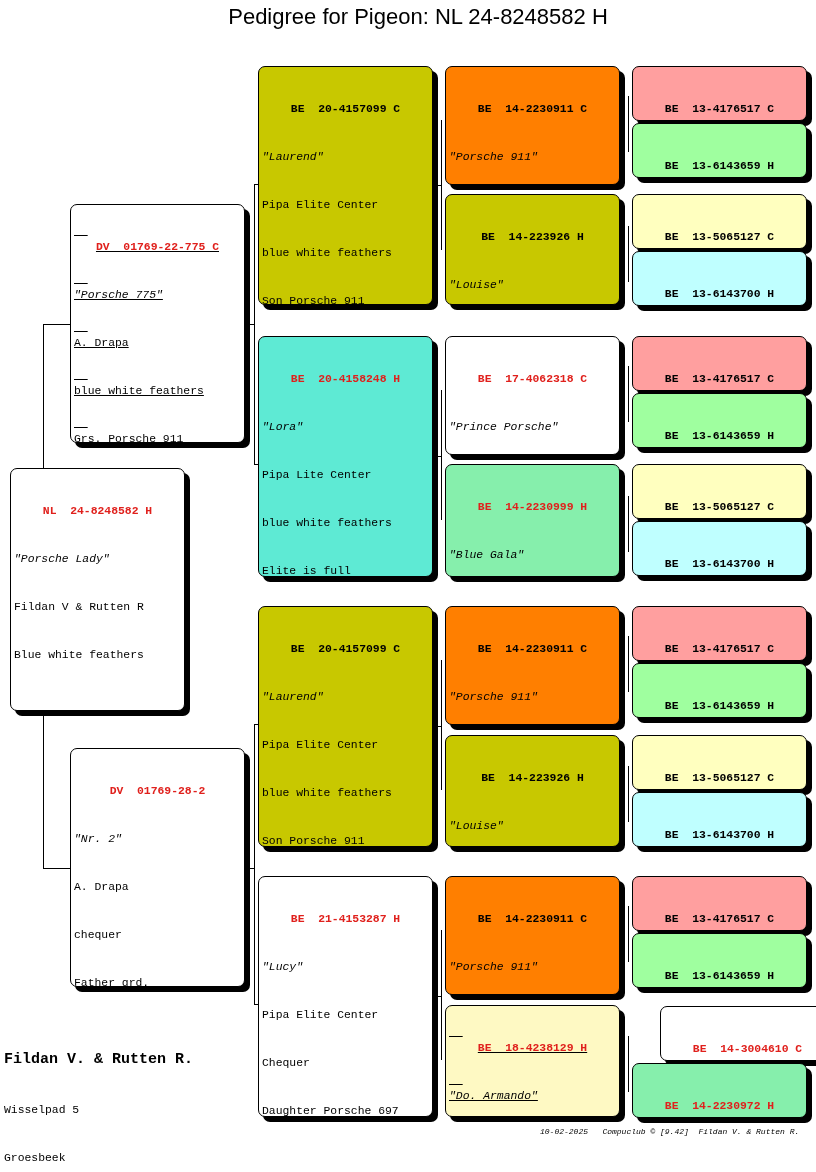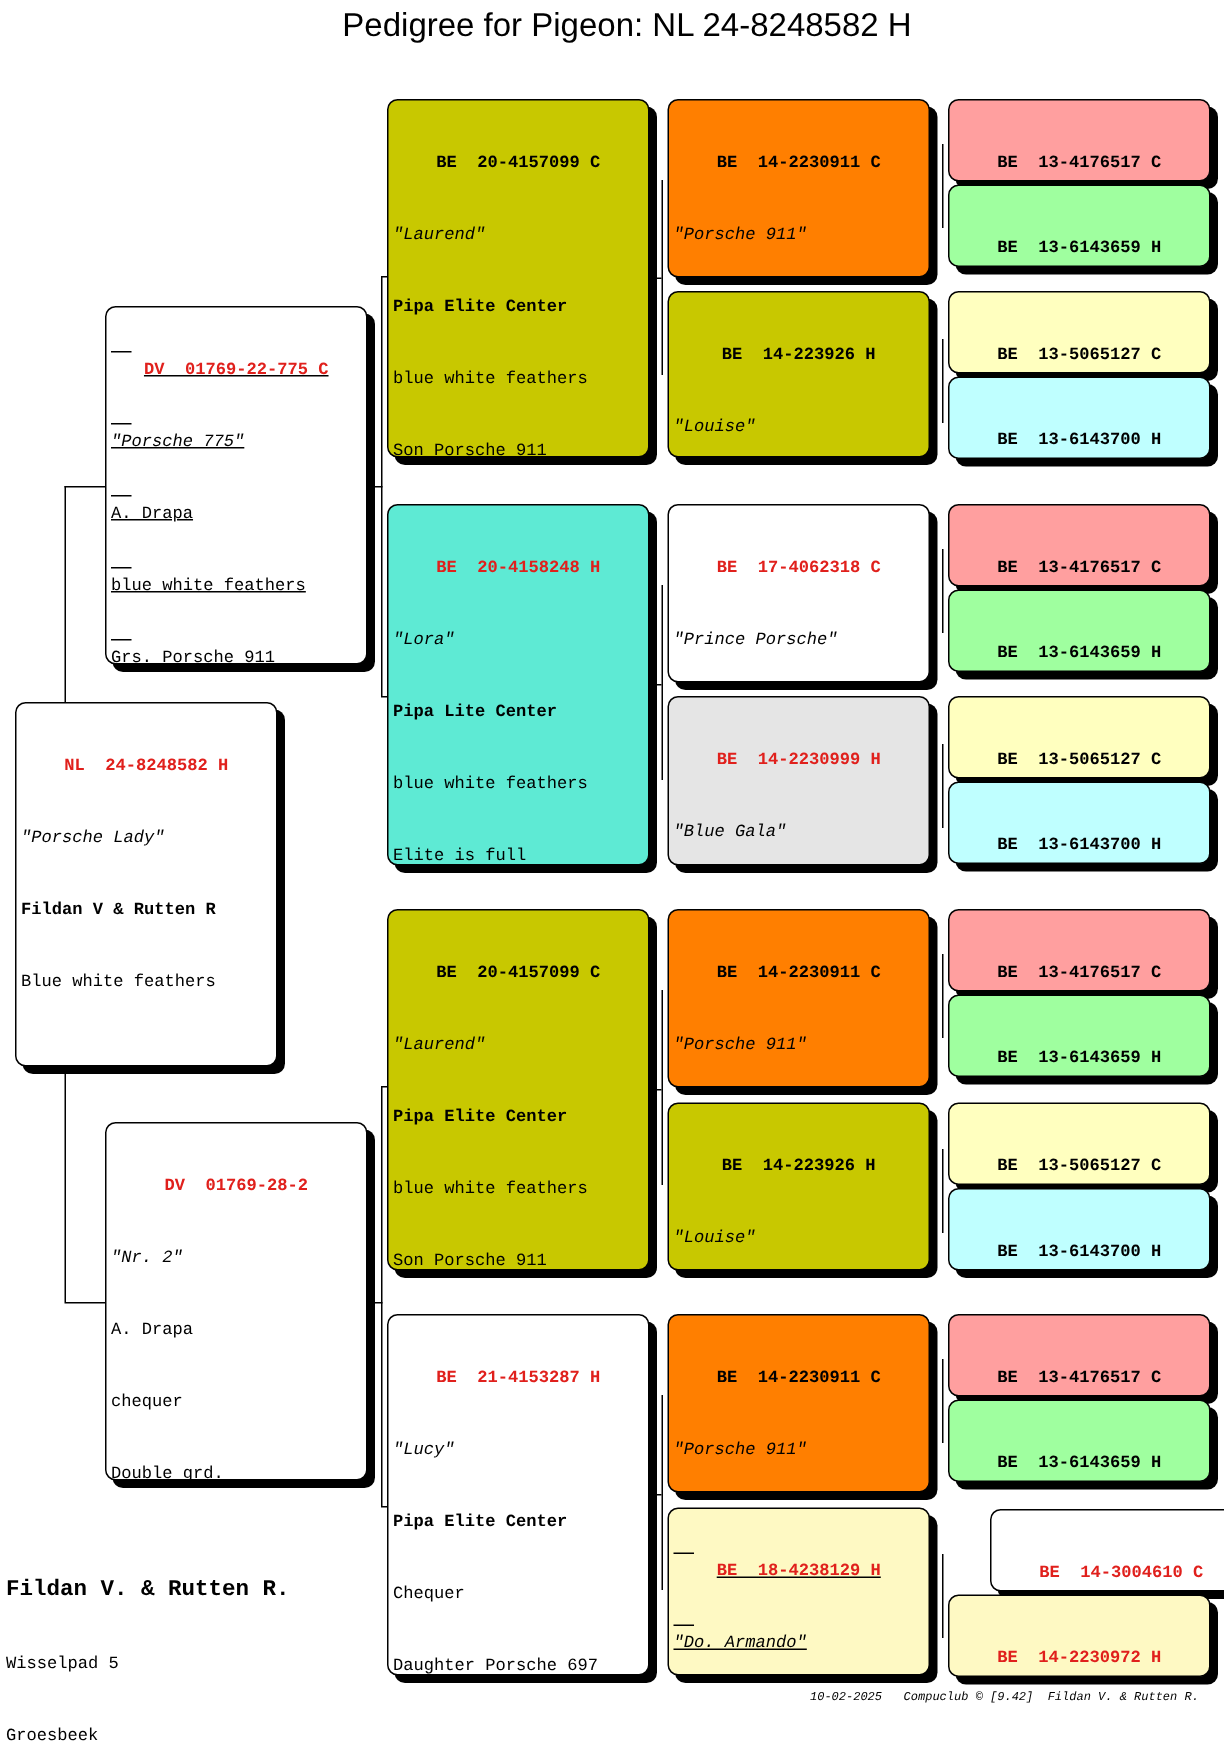--- a/index.html
+++ b/index.html
@@ -2,21 +2,21 @@
 <html><head>
 <meta charset="utf-8">
 <style>
   html, body { margin:0; padding:0; background:#ffffff; }
   body { width:816px; height:1172px; position:relative; overflow:hidden; font-family:"Liberation Mono","DejaVu Sans Mono",monospace; color:#000; }
   .title { position:absolute; left:0; top:4px; width:836px; text-align:center; font-family:"Liberation Sans","DejaVu Sans",sans-serif; font-size:22px; letter-spacing:0px; }
   .box { position:absolute; border:1px solid #000; border-radius:7px; box-shadow:5px 5px 0 #000; box-sizing:border-box; padding:2px 3px; font-size:11.4px; line-height:16px; white-space:pre; overflow:hidden; }
   .box .ring { font-weight:bold;text-align:center; }
   .box .ring.red { color:#e0201c; }
   .box .name { font-style:italic; }
-  .box .owner.bold { font-weight:bold; }
+  .box .owner.bold { font-weight:normal; }
   .line { position:absolute; background:#000; }
   .h { height:1px; }
   .v { width:1px; }
   .owner-block { position:absolute; left:4px; top:1018px; font-size:11.4px; line-height:16px; white-space:pre; }
   .owner-block .oname { font-weight:bold; font-size:15px; line-height:20px; }
   .footer { position:absolute; left:540px; top:1127px; font-size:8px; font-style:italic; white-space:pre; }
 </style>
 </head>
 <body>
 
@@ -77,21 +77,21 @@
   
   
   
 </div>
 
 <div class="box" style="left:70px;top:748px;width:175px;height:239px;background:#fff;">
   <div class="ring red">DV  01769-28-2</div>
   <div class="name">"Nr. 2"</div>
   <div>A. Drapa</div>
   <div>chequer</div>
-  <div>Double grd.</div>
+  <div>Father grd.</div>
   
   
   
   
   
   
   
 </div>
 
 <div class="box" style="left:258px;top:66px;width:175px;height:239px;background:#c8c800;">
@@ -176,21 +176,21 @@
   
 </div>
 <div class="box" style="left:445px;top:336px;width:175px;height:119px;background:#fff;">
   <div class="ring red">BE  17-4062318 C</div>
   <div class="name">"Prince Porsche"</div>
   
   
   
   
 </div>
-<div class="box" style="left:445px;top:464px;width:175px;height:113px;background:#e5e5e5;">
+<div class="box" style="left:445px;top:464px;width:175px;height:113px;background:#86efac;">
   <div class="ring red">BE  14-2230999 H</div>
   <div class="name">"Blue Gala"</div>
   
   
   
   
 </div>
 <div class="box" style="left:445px;top:606px;width:175px;height:119px;background:#ff7f00;">
   <div class="ring">BE  14-2230911 C</div>
   <div class="name">"Porsche 911"</div>
@@ -292,21 +292,21 @@
 <div class="box" style="left:632px;top:933px;width:175px;height:55px;background:#9fff9f;">
   <div class="ring">BE  13-6143659 H</div>
   
   
 </div>
 <div class="box" style="left:632px;top:1006px;width:175px;height:55px;background:#fff;margin-left:28px;">
   <div class="ring red">BE  14-3004610 C</div>
   
   
 </div>
-<div class="box" style="left:632px;top:1063px;width:175px;height:55px;background:#fef9c3;">
+<div class="box" style="left:632px;top:1063px;width:175px;height:55px;background:#86efac;">
   <div class="ring red">BE  14-2230972 H</div>
   
   
 </div>
 
 <div class="owner-block">
   <div class="oname">Fildan V. &amp; Rutten R.</div>
   <div>Wisselpad 5</div>
   <div>Groesbeek</div>
   

